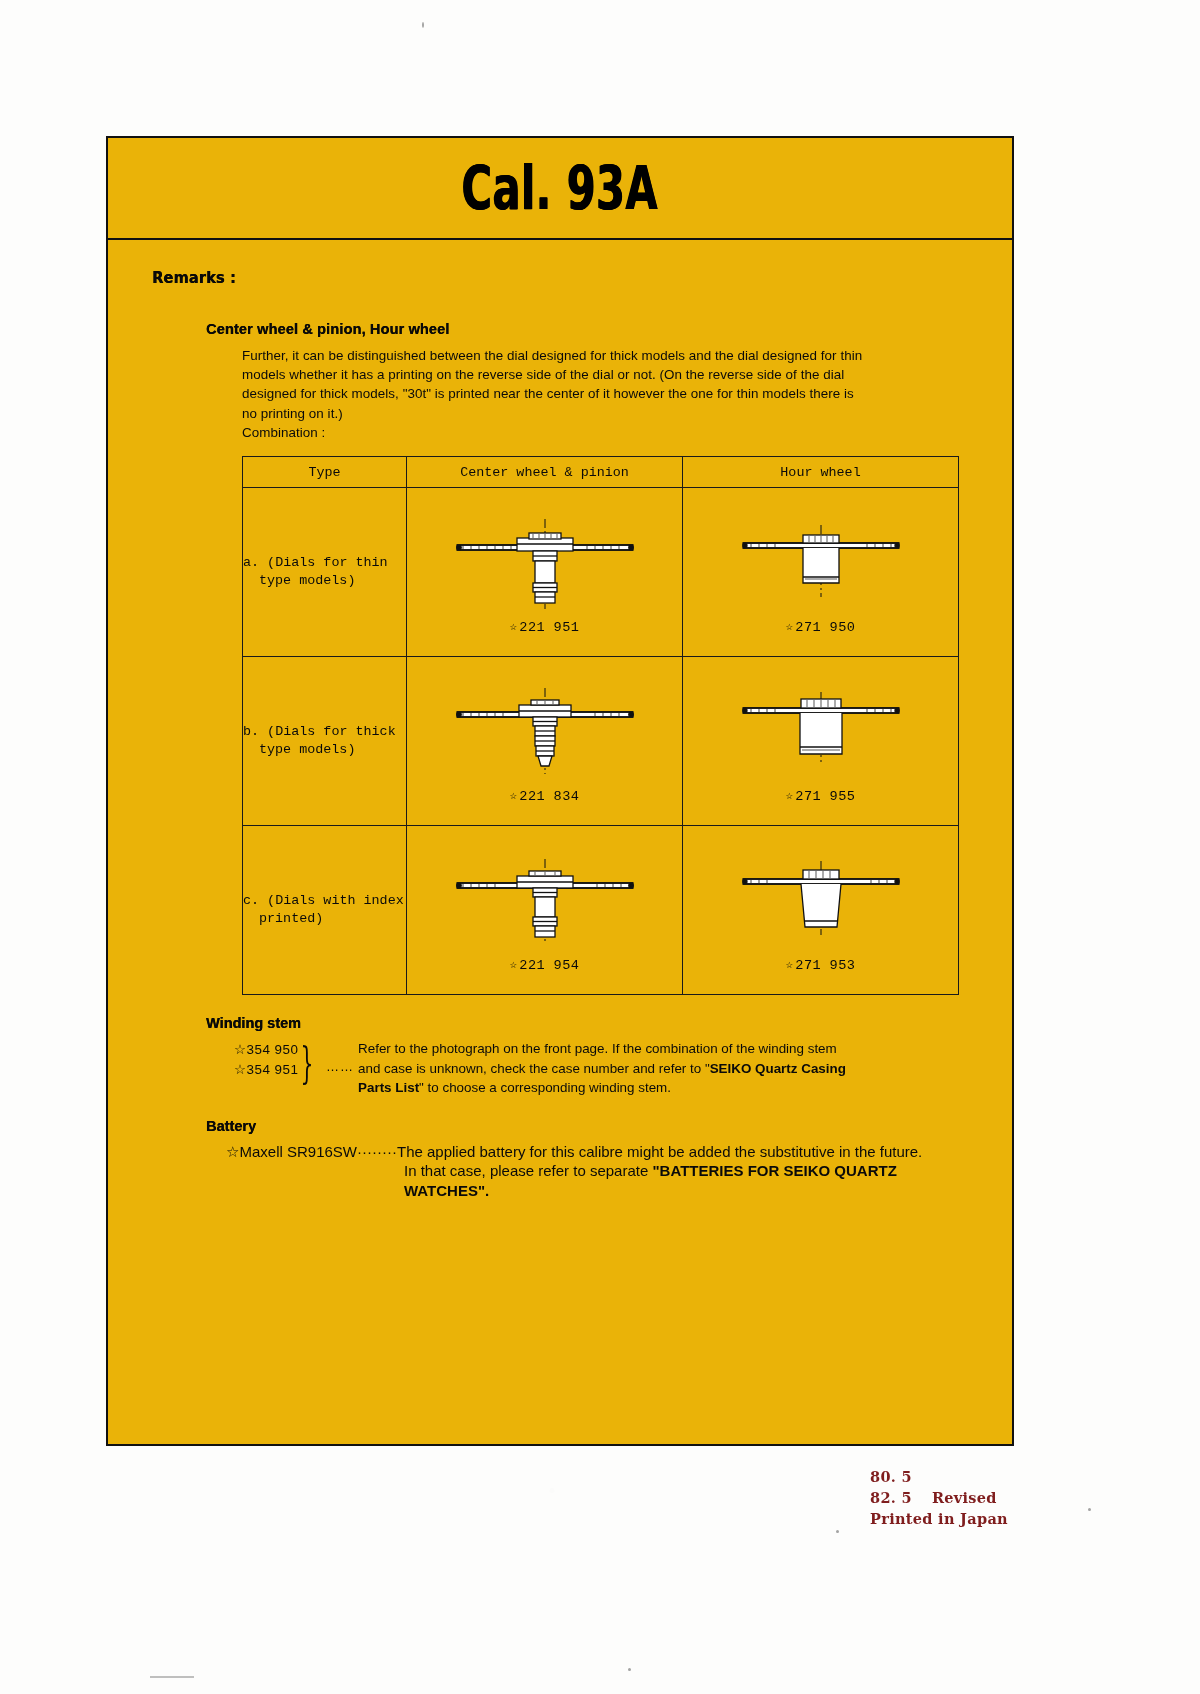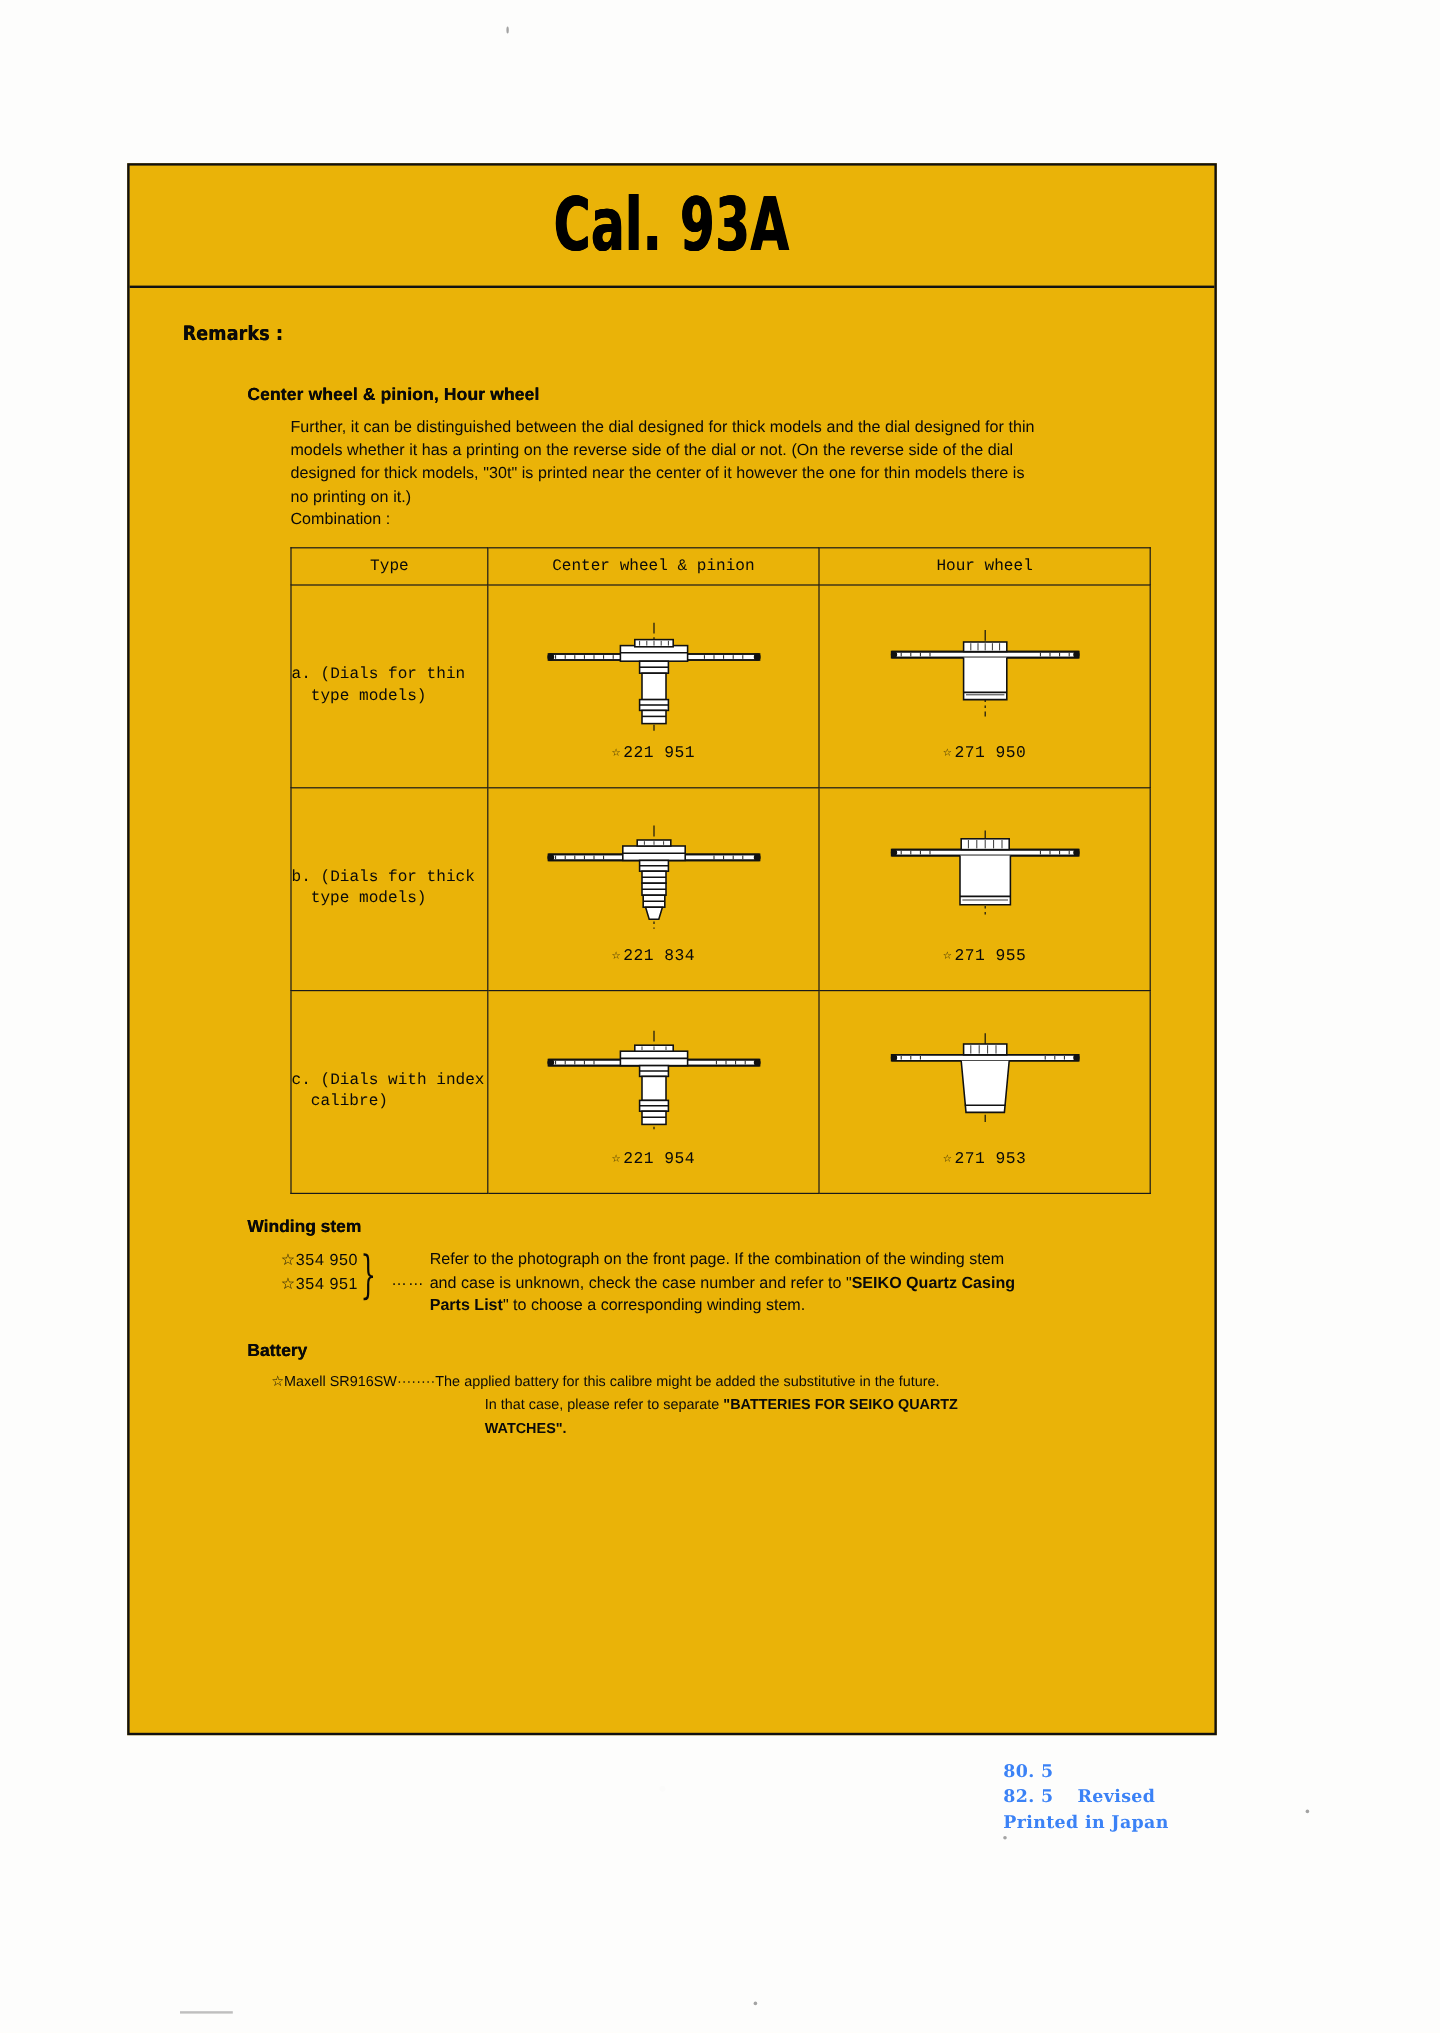--- a/index.html
+++ b/index.html
@@ -182,38 +182,38 @@
     transform: scaleX(.6) scaleY(1.25);
     transform-origin: left top;
   }
   .dots { padding: 18px 4px 0 2px; letter-spacing: 1px; font-size: 13px; }
   .stem-text { width: 560px; }
   .stem-text div { white-space: nowrap; }
   .bold { font-weight: 700; }
 
   .bat-wrap {
     margin: 8px 0 0 92px;
-    font-size: 12px;
+    font-size: 15px;
     line-height: 19.5px;
     width: 730px;
   }
   .bat-wrap div { white-space: nowrap; }
   .bat-indent { padding-left: 178px; }
 
   
   .footer {
     position: absolute;
-    left: 836px;
+    left: 870px;
     top: 1466px;
     font-family: "DejaVu Serif", serif;
     font-size: 14.5px;
     line-height: 21px;
     font-weight: 700;
     letter-spacing: .3px;
-    color: #3b82f6;
+    color: #7f1d1d;
   }
   .footer .rev { display: inline-block; padding-left: 20px; }
 </style>
 </head>
 <body>
 
 <div class="scan-page">
   <div class="scan-noise"></div>
   <div class="speck" style="left:146px;  top:600px;  width:3px; height:3px;"></div>
   <div class="speck" style="left:1088px; top:1508px; width:3px; height:3px;"></div>
@@ -446,21 +446,21 @@
             </div>
             <div class="part-no">
               <span class="star">☆</span><span>271 955</span>
             </div>
           </td>
         </tr>
 
         <tr>
           <td class="type-cell">
             <span class="t1">c. (Dials with index</span>
-            <span class="t2">calibre)</span>
+            <span class="t2">printed)</span>
           </td>
           <td class="part-cell">
             <div class="part-art">
               <svg width="200" height="110" viewBox="0 0 200 110">
                 <g stroke="#111" fill="none" stroke-width="1.3">
                   <line x1="100" y1="16" x2="100" y2="100" stroke-width="1" stroke-dasharray="9 3 2 3"></line>
                   <path d="M12 40 L188 40 L188 45 L12 45 Z" fill="#fff"></path>
                   <line x1="12" y1="40" x2="188" y2="40"></line>
                   <line x1="12" y1="45" x2="188" y2="45"></line>
                   <g stroke-width=".8">

